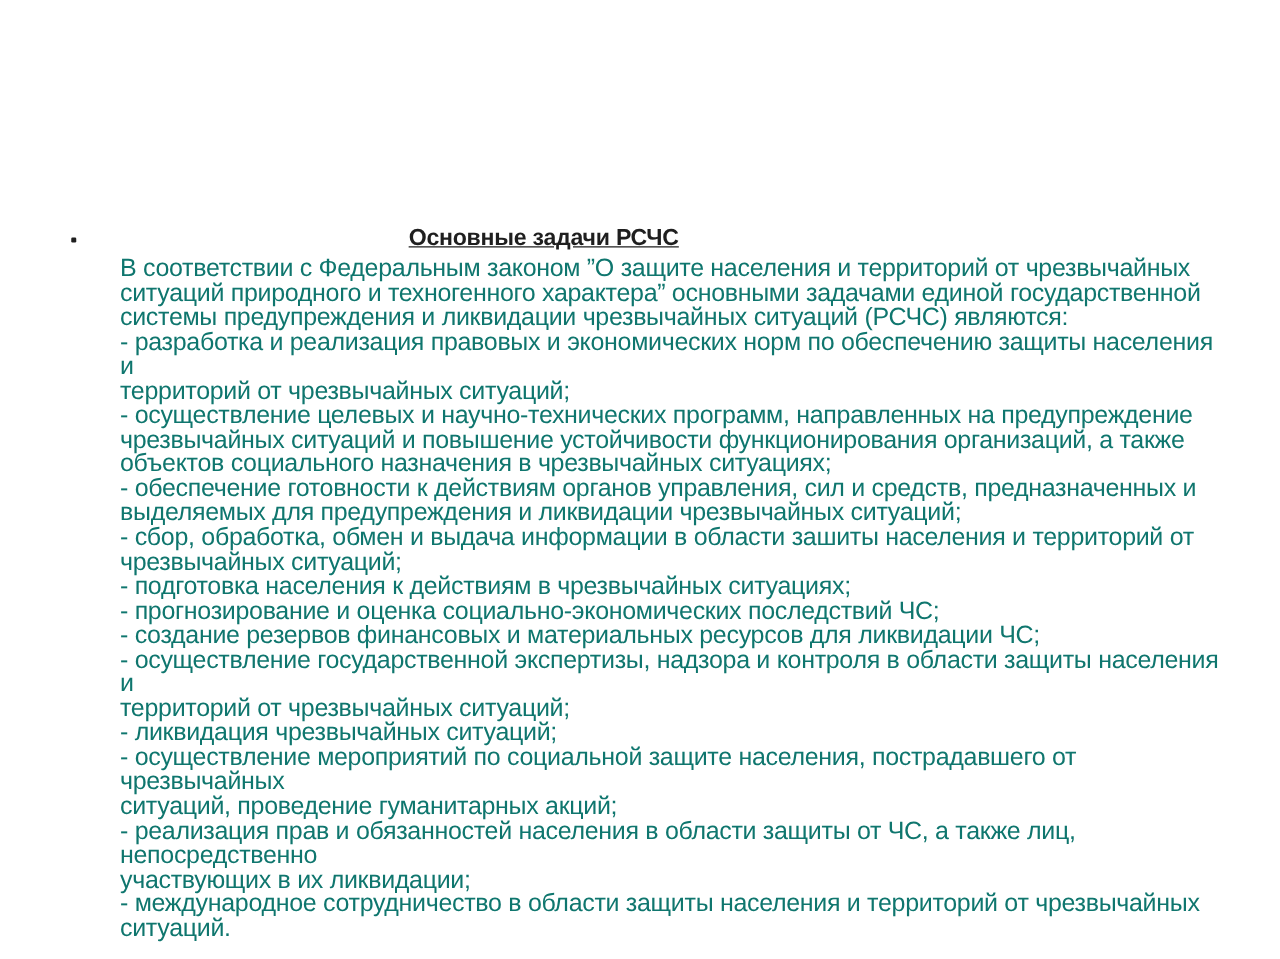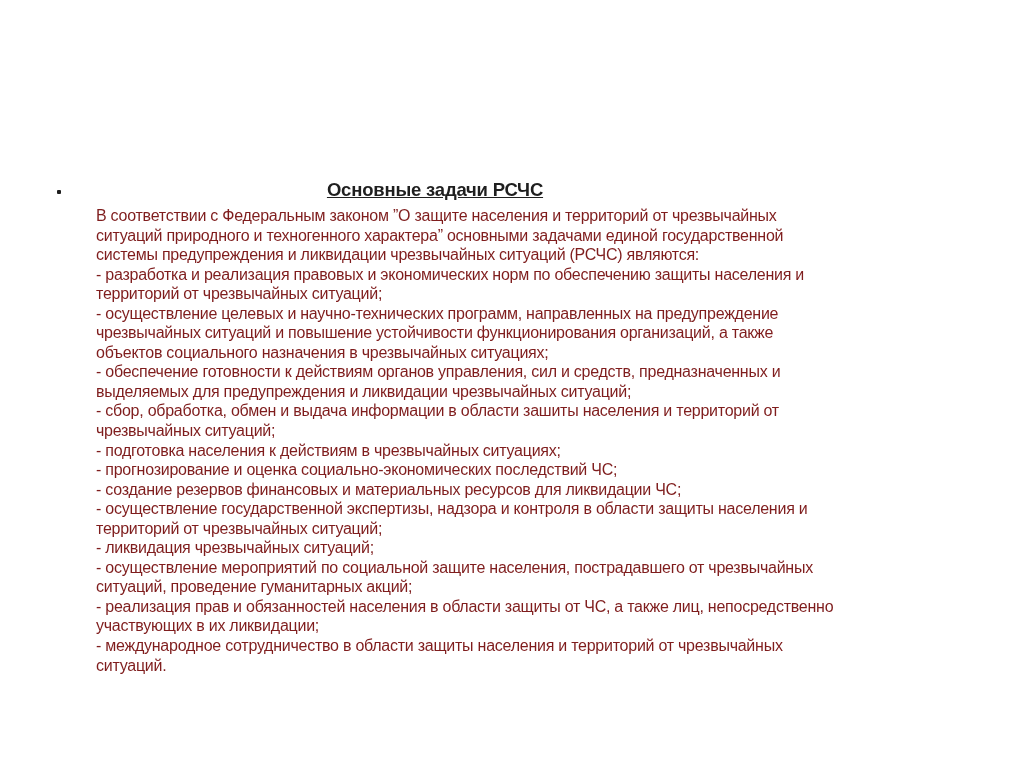--- a/index.html
+++ b/index.html
@@ -36,25 +36,25 @@
     font-weight: bold;
     letter-spacing: -0.2px;
     color: #1f1f1f;
     text-decoration: underline;
   }
   .slide-body {
     position: absolute;
     left: 96px;
     top: 206px;
     width: 885px;
-    font-size: 16px;
+    font-size: 20px;
     line-height: 19.55px;
     letter-spacing: -0.25px;
     white-space: pre-line;
-    color: #7f1d1d;
+    color: #0f766e;
   }
 </style>
 </head>
 <body>
 
 <div class="slide">
   <span class="title-bullet"></span>
   <h1 class="slide-title">Основные задачи РСЧС</h1>
   <div class="slide-body">В соответствии с Федеральным законом ”О защите населения и территорий от чрезвычайных
 ситуаций природного и техногенного характера” основными задачами единой государственной

